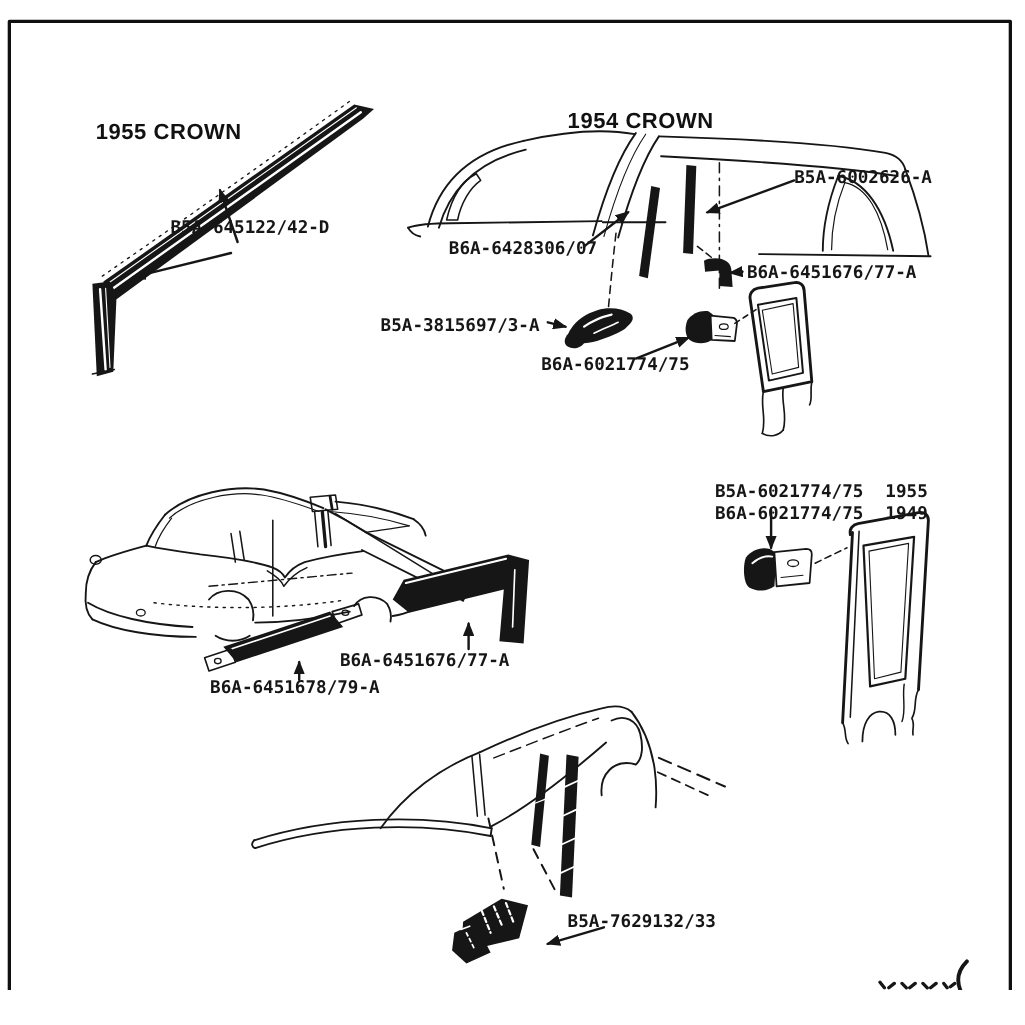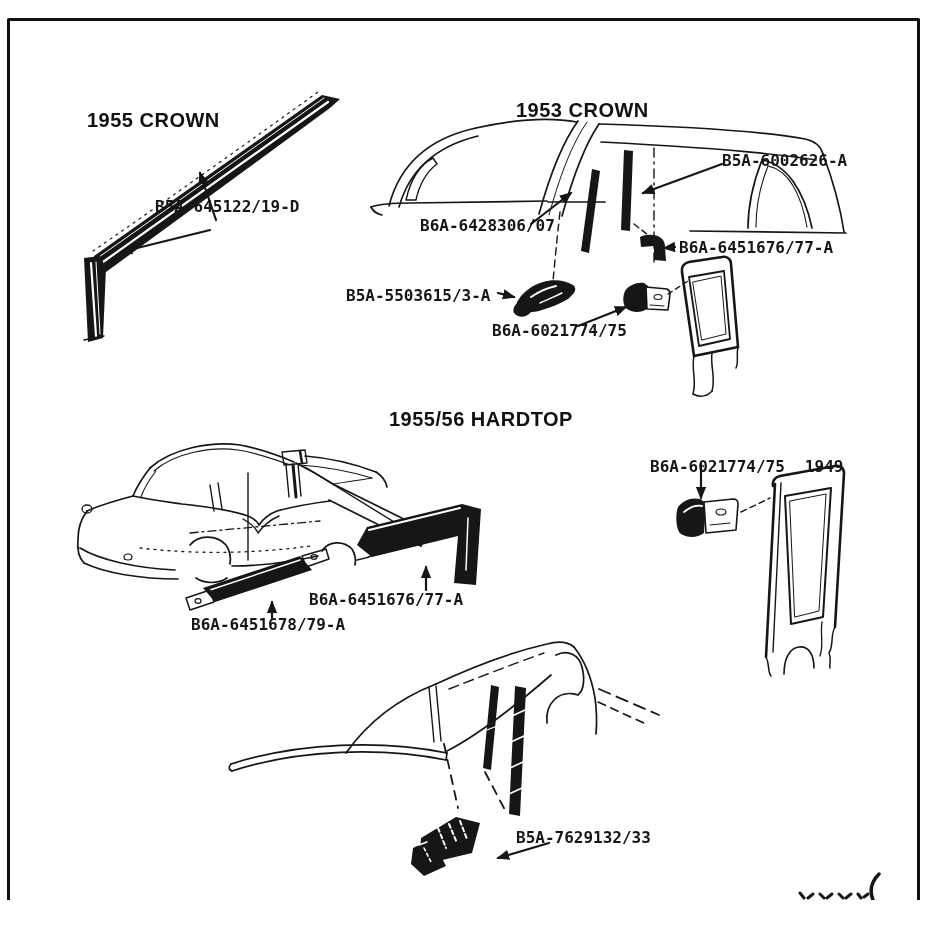--- a/index.html
+++ b/index.html
@@ -240,36 +240,39 @@
       <path d="M800,893 l4,5 M808,898 l5,-4"></path>
       <path d="M820,894 l4,4 M827,898 l5,-4"></path>
       <path d="M839,894 l4,4 M846,898 l5,-4"></path>
       <path d="M858,894 l3,4 M864,897 l4,-3"></path>
       <path d="M879,874 C872,881 869,890 873,900" stroke-width="3.5"></path>
     </g>
   </svg>
 
   <div class="ttl" style="left:87px;top:109px">1955 CROWN</div>
 
-  <div class="lbl" style="left:155px;top:197px">B5A-645122/19-D</div>
-
-  <div class="ttl" style="left:516px;top:99px">1953 CROWN</div>
+  <div class="lbl" style="left:155px;top:197px">B5A-645122/42-D</div>
+
+  <div class="ttl" style="left:516px;top:99px">1954 CROWN</div>
 
   <div class="lbl" style="left:722px;top:151px">B5A-6002626-A</div>
 
-  <div class="lbl" style="left:420px;top:216px">B6A-6428306/07</div>
+  <div class="lbl" style="left:408px;top:216px">B6A-6428306/07</div>
 
   <div class="lbl" style="left:679px;top:238px">B6A-6451676/77-A</div>
 
-  <div class="lbl" style="left:346px;top:286px">B5A-5503615/3-A</div>
+  <div class="lbl" style="left:346px;top:286px">B5A-3815697/3-A</div>
 
   <div class="lbl" style="left:492px;top:321px">B6A-6021774/75</div>
 
-  <div class="ttl" style="left:389px;top:408px">1955/56 HARDTOP</div>
-
+
+  <div class="lbl cliprow" style="left:650px;top:437px">
+    <span>B5A-6021774/75</span>
+    <span class="yr">1955</span>
+  </div>
 
   <div class="lbl cliprow" style="left:650px;top:457px">
     <span>B6A-6021774/75</span>
     <span class="yr">1949</span>
   </div>
 
   <div class="lbl" style="left:309px;top:590px">B6A-6451676/77-A</div>
 
   <div class="lbl" style="left:191px;top:615px">B6A-6451678/79-A</div>
 

